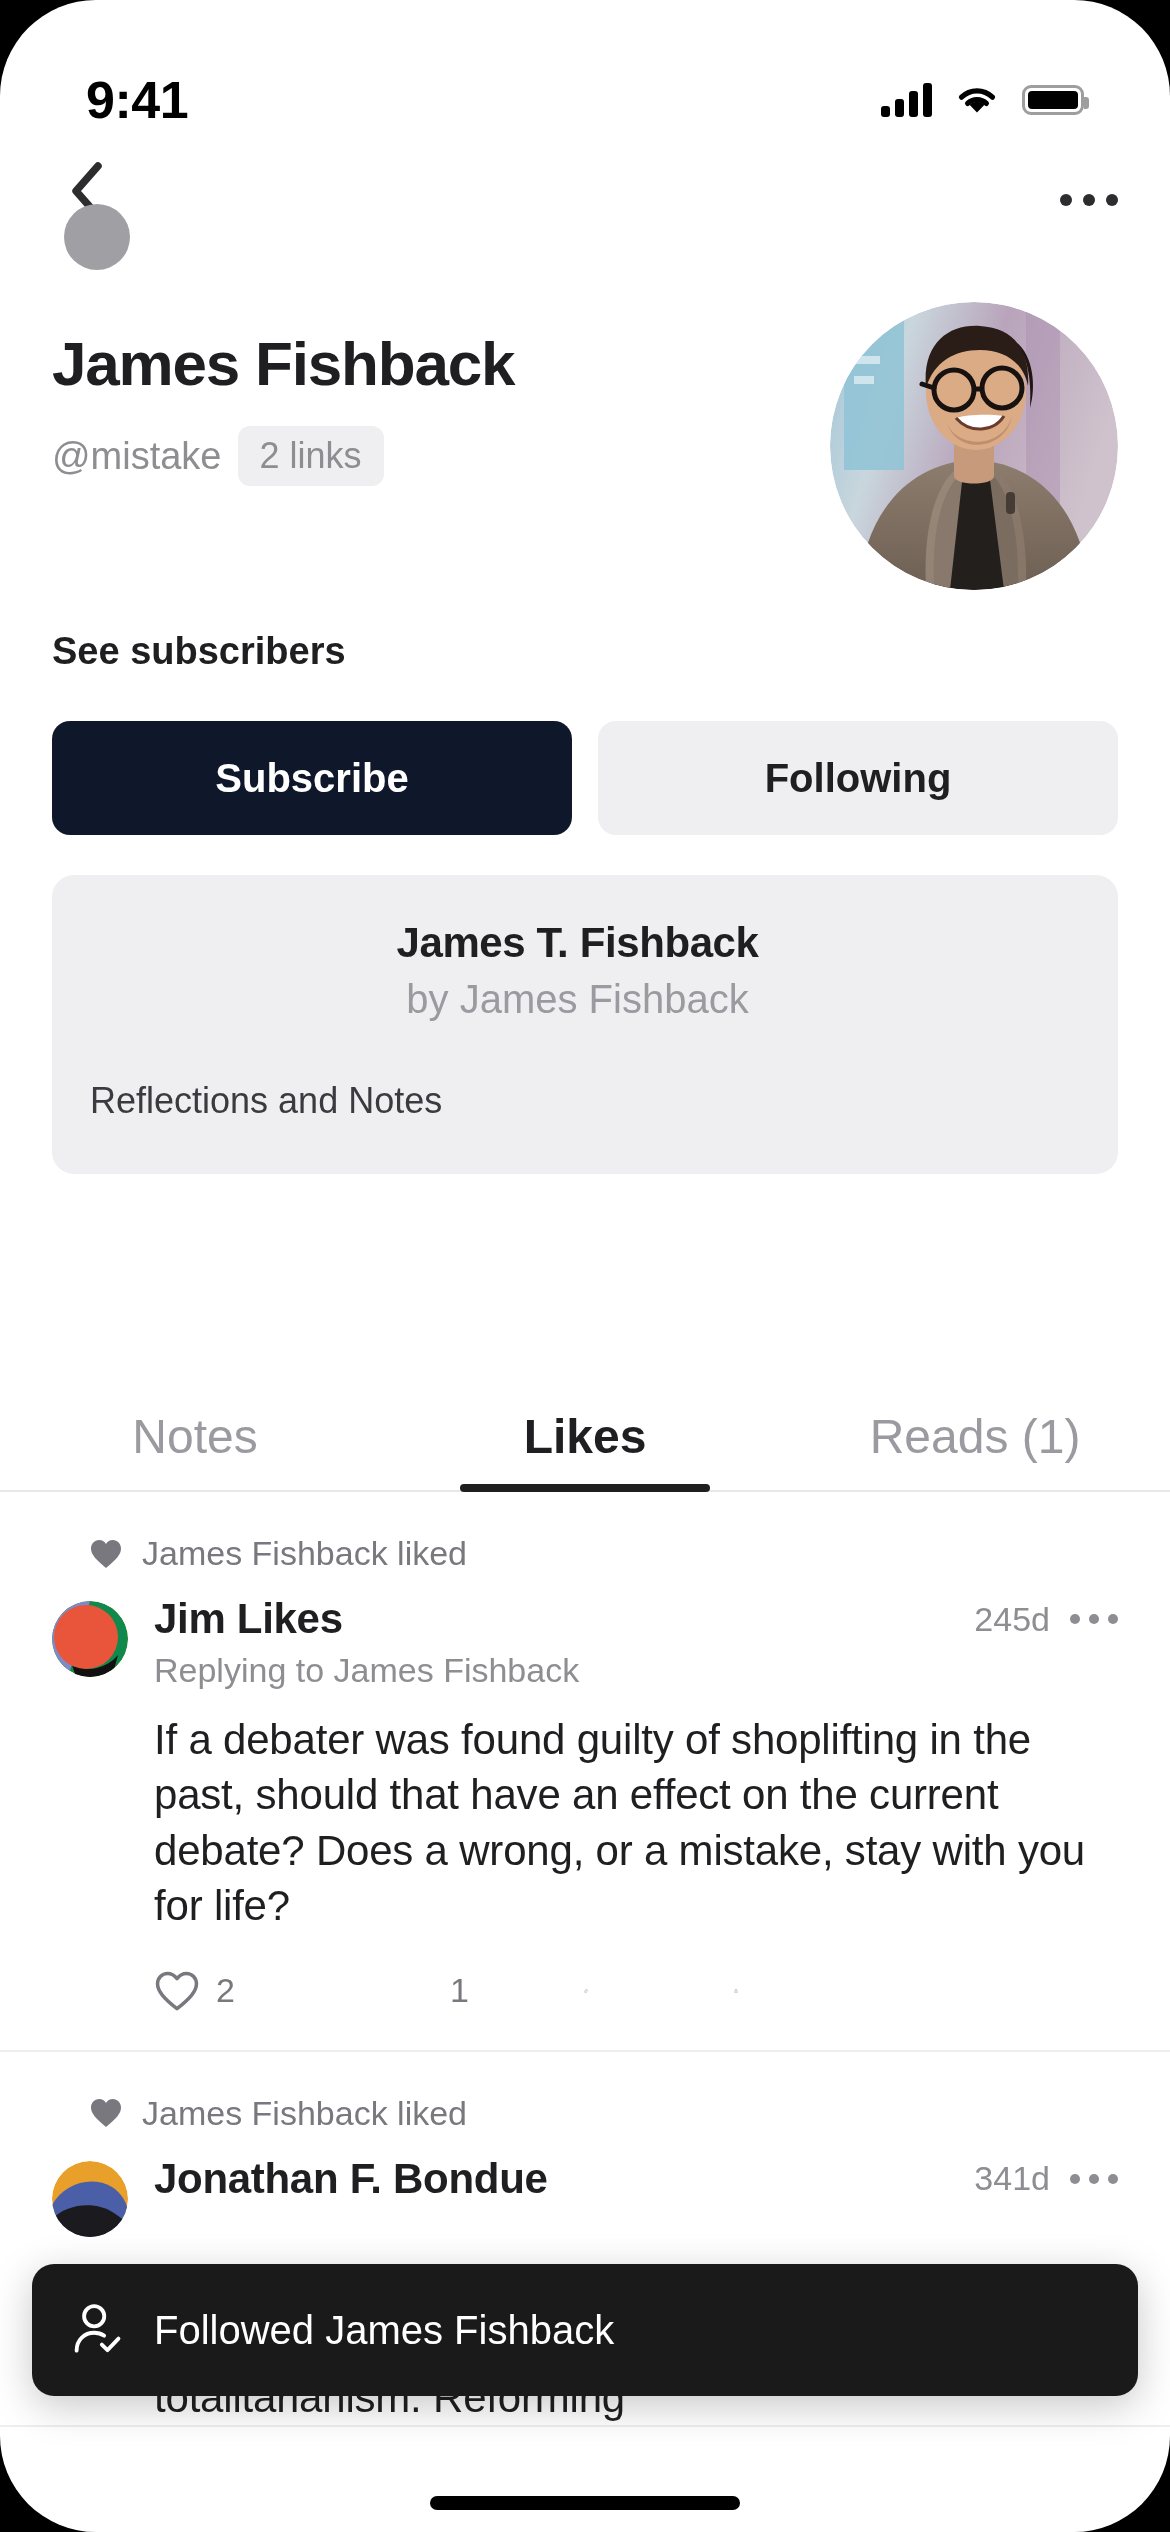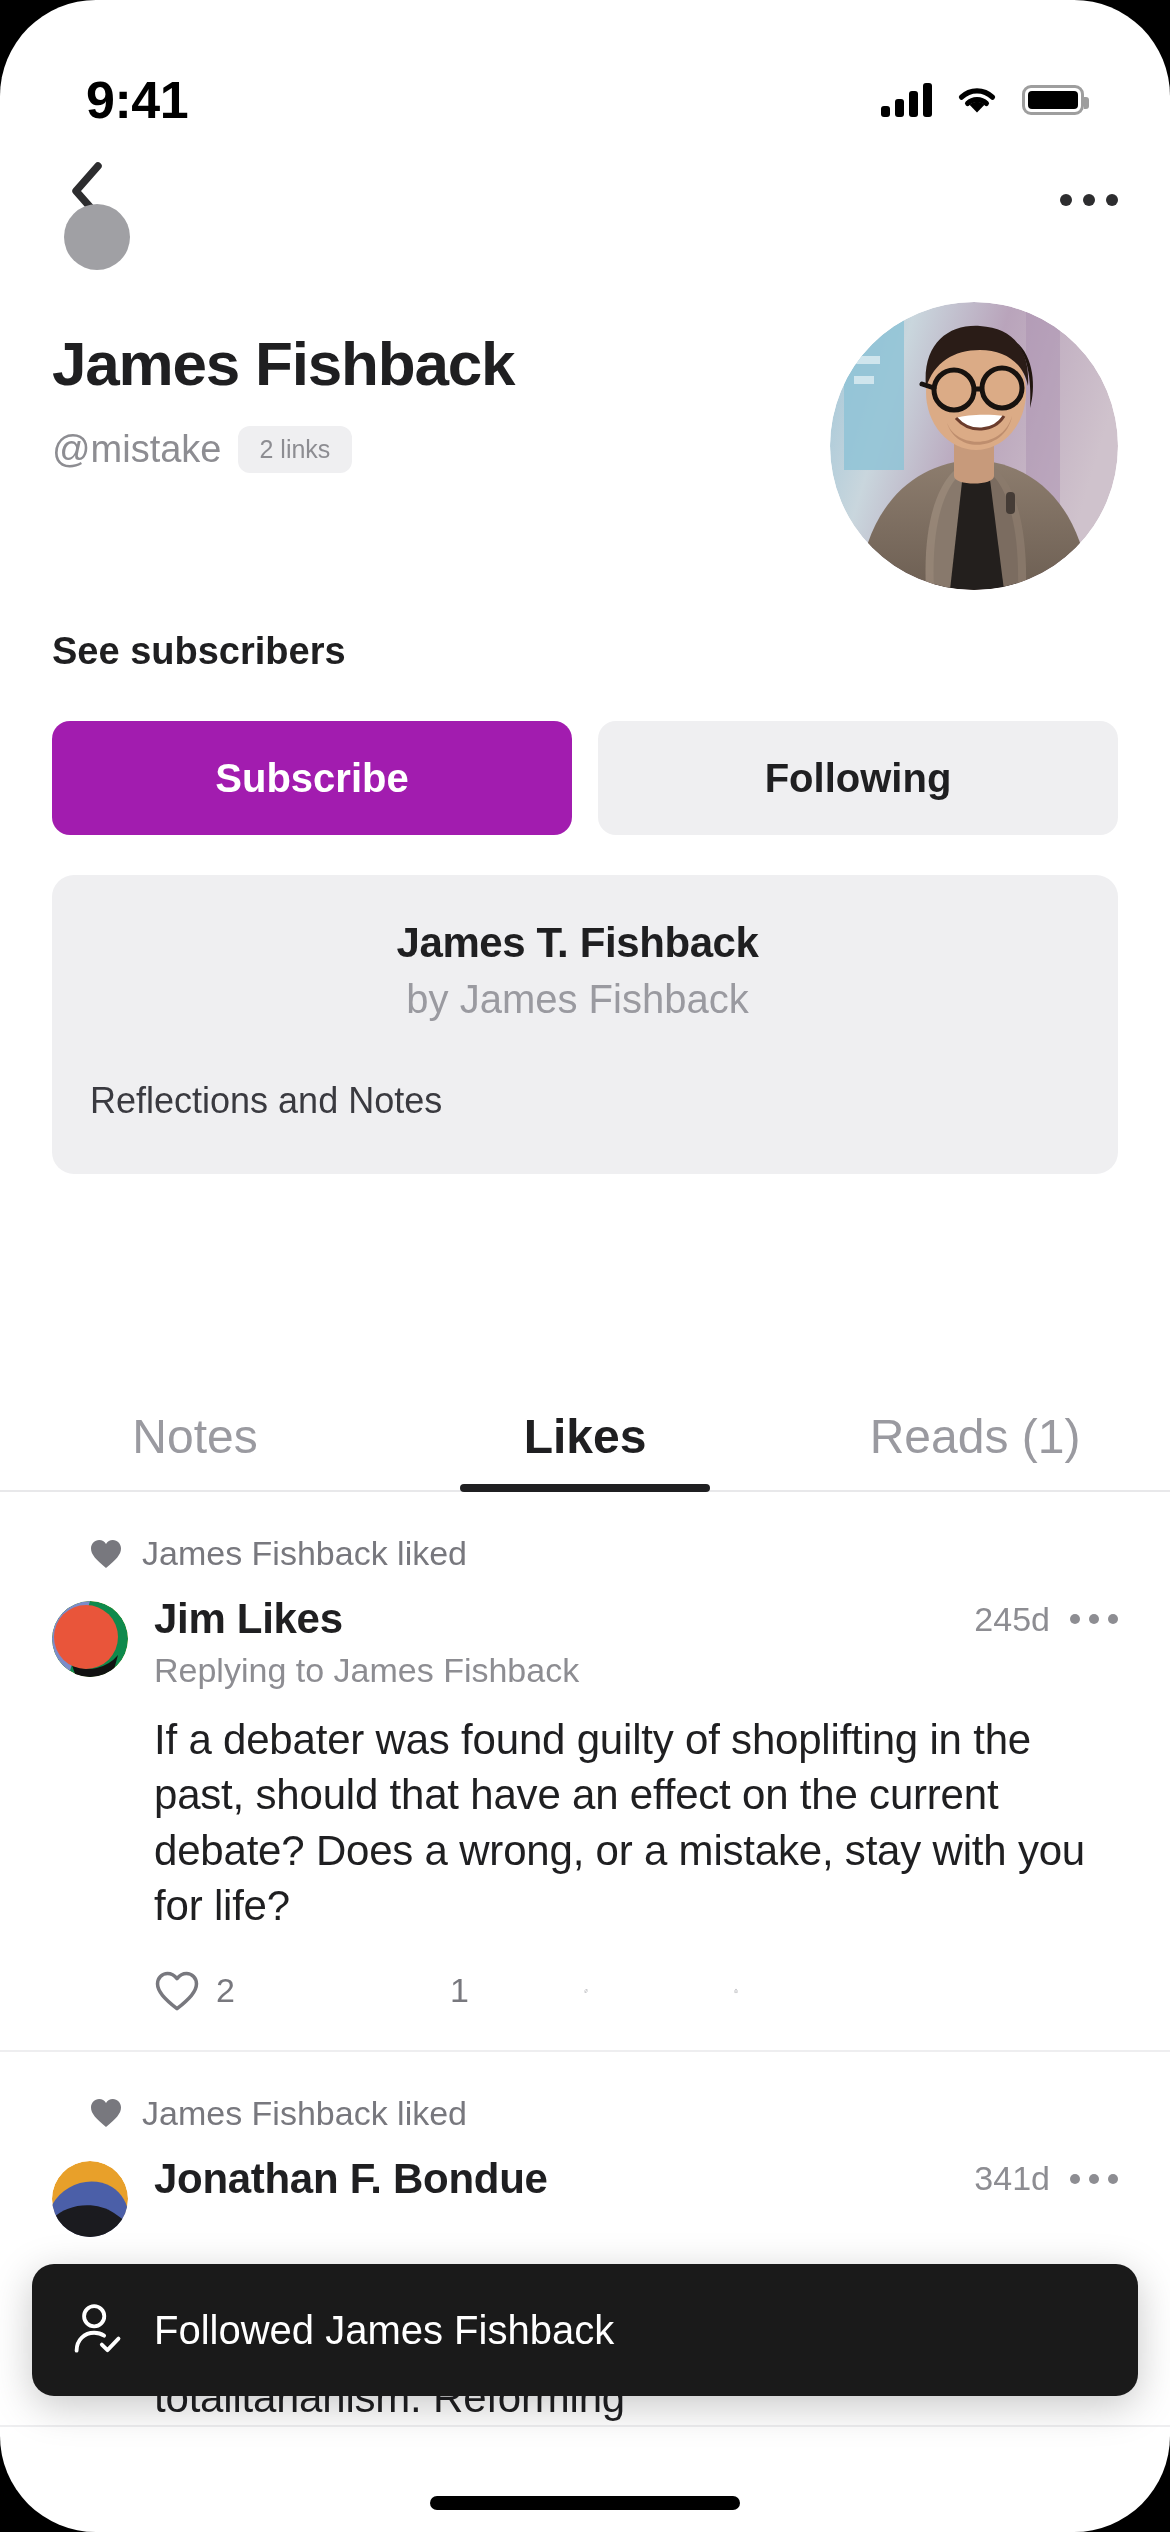--- a/index.html
+++ b/index.html
@@ -73,41 +73,41 @@
   .profile-top { display:flex; justify-content:space-between; align-items:flex-start; }
   .profile-name {
     font-size:62px; font-weight:800; color:#1f1f21;
     letter-spacing:-1.2px; line-height:1.1;
   }
   .profile-meta {
     display:flex; align-items:center; gap:16px; margin-top:28px;
   }
   .profile-handle { font-size:38px; color:#8d8d92; }
   .profile-links {
-    font-size:25px; color:#8d8d92;
+    font-size:36px; color:#8d8d92;
     background:#efeff1; border-radius:12px;
     padding:9px 22px;
   }
   .profile-photo {
     width:288px; height:288px; border-radius:50%;
     overflow:hidden; flex:none; margin-top:-28px;
   }
   .profile-photo svg { display:block; width:100%; height:100%; }
 
   .bio { margin-top:72px; font-size:38px; color:#23232a; }
   .see-subs { margin-top:40px; font-size:38px; font-weight:700; color:#1f1f21; }
 
   
   .btn-row { display:flex; gap:26px; margin-top:48px; }
   .btn {
     flex:1; height:114px; border-radius:18px;
     display:flex; align-items:center; justify-content:center;
     font-size:40px; font-weight:700;
   }
-  .btn-subscribe { background:#a21caf; color:#ffffff; }
+  .btn-subscribe { background:#0f172a; color:#ffffff; }
   .btn-following { background:#efeff1; color:#1f1f21; }
 
   
   .pub-card {
     margin-top:40px; background:#efeff1; border-radius:22px;
     padding:44px 53px 52px 38px;
   }
   .pub-title {
     text-align:center; font-size:42px; font-weight:700; color:#1f1f21;
     letter-spacing:-0.4px;

